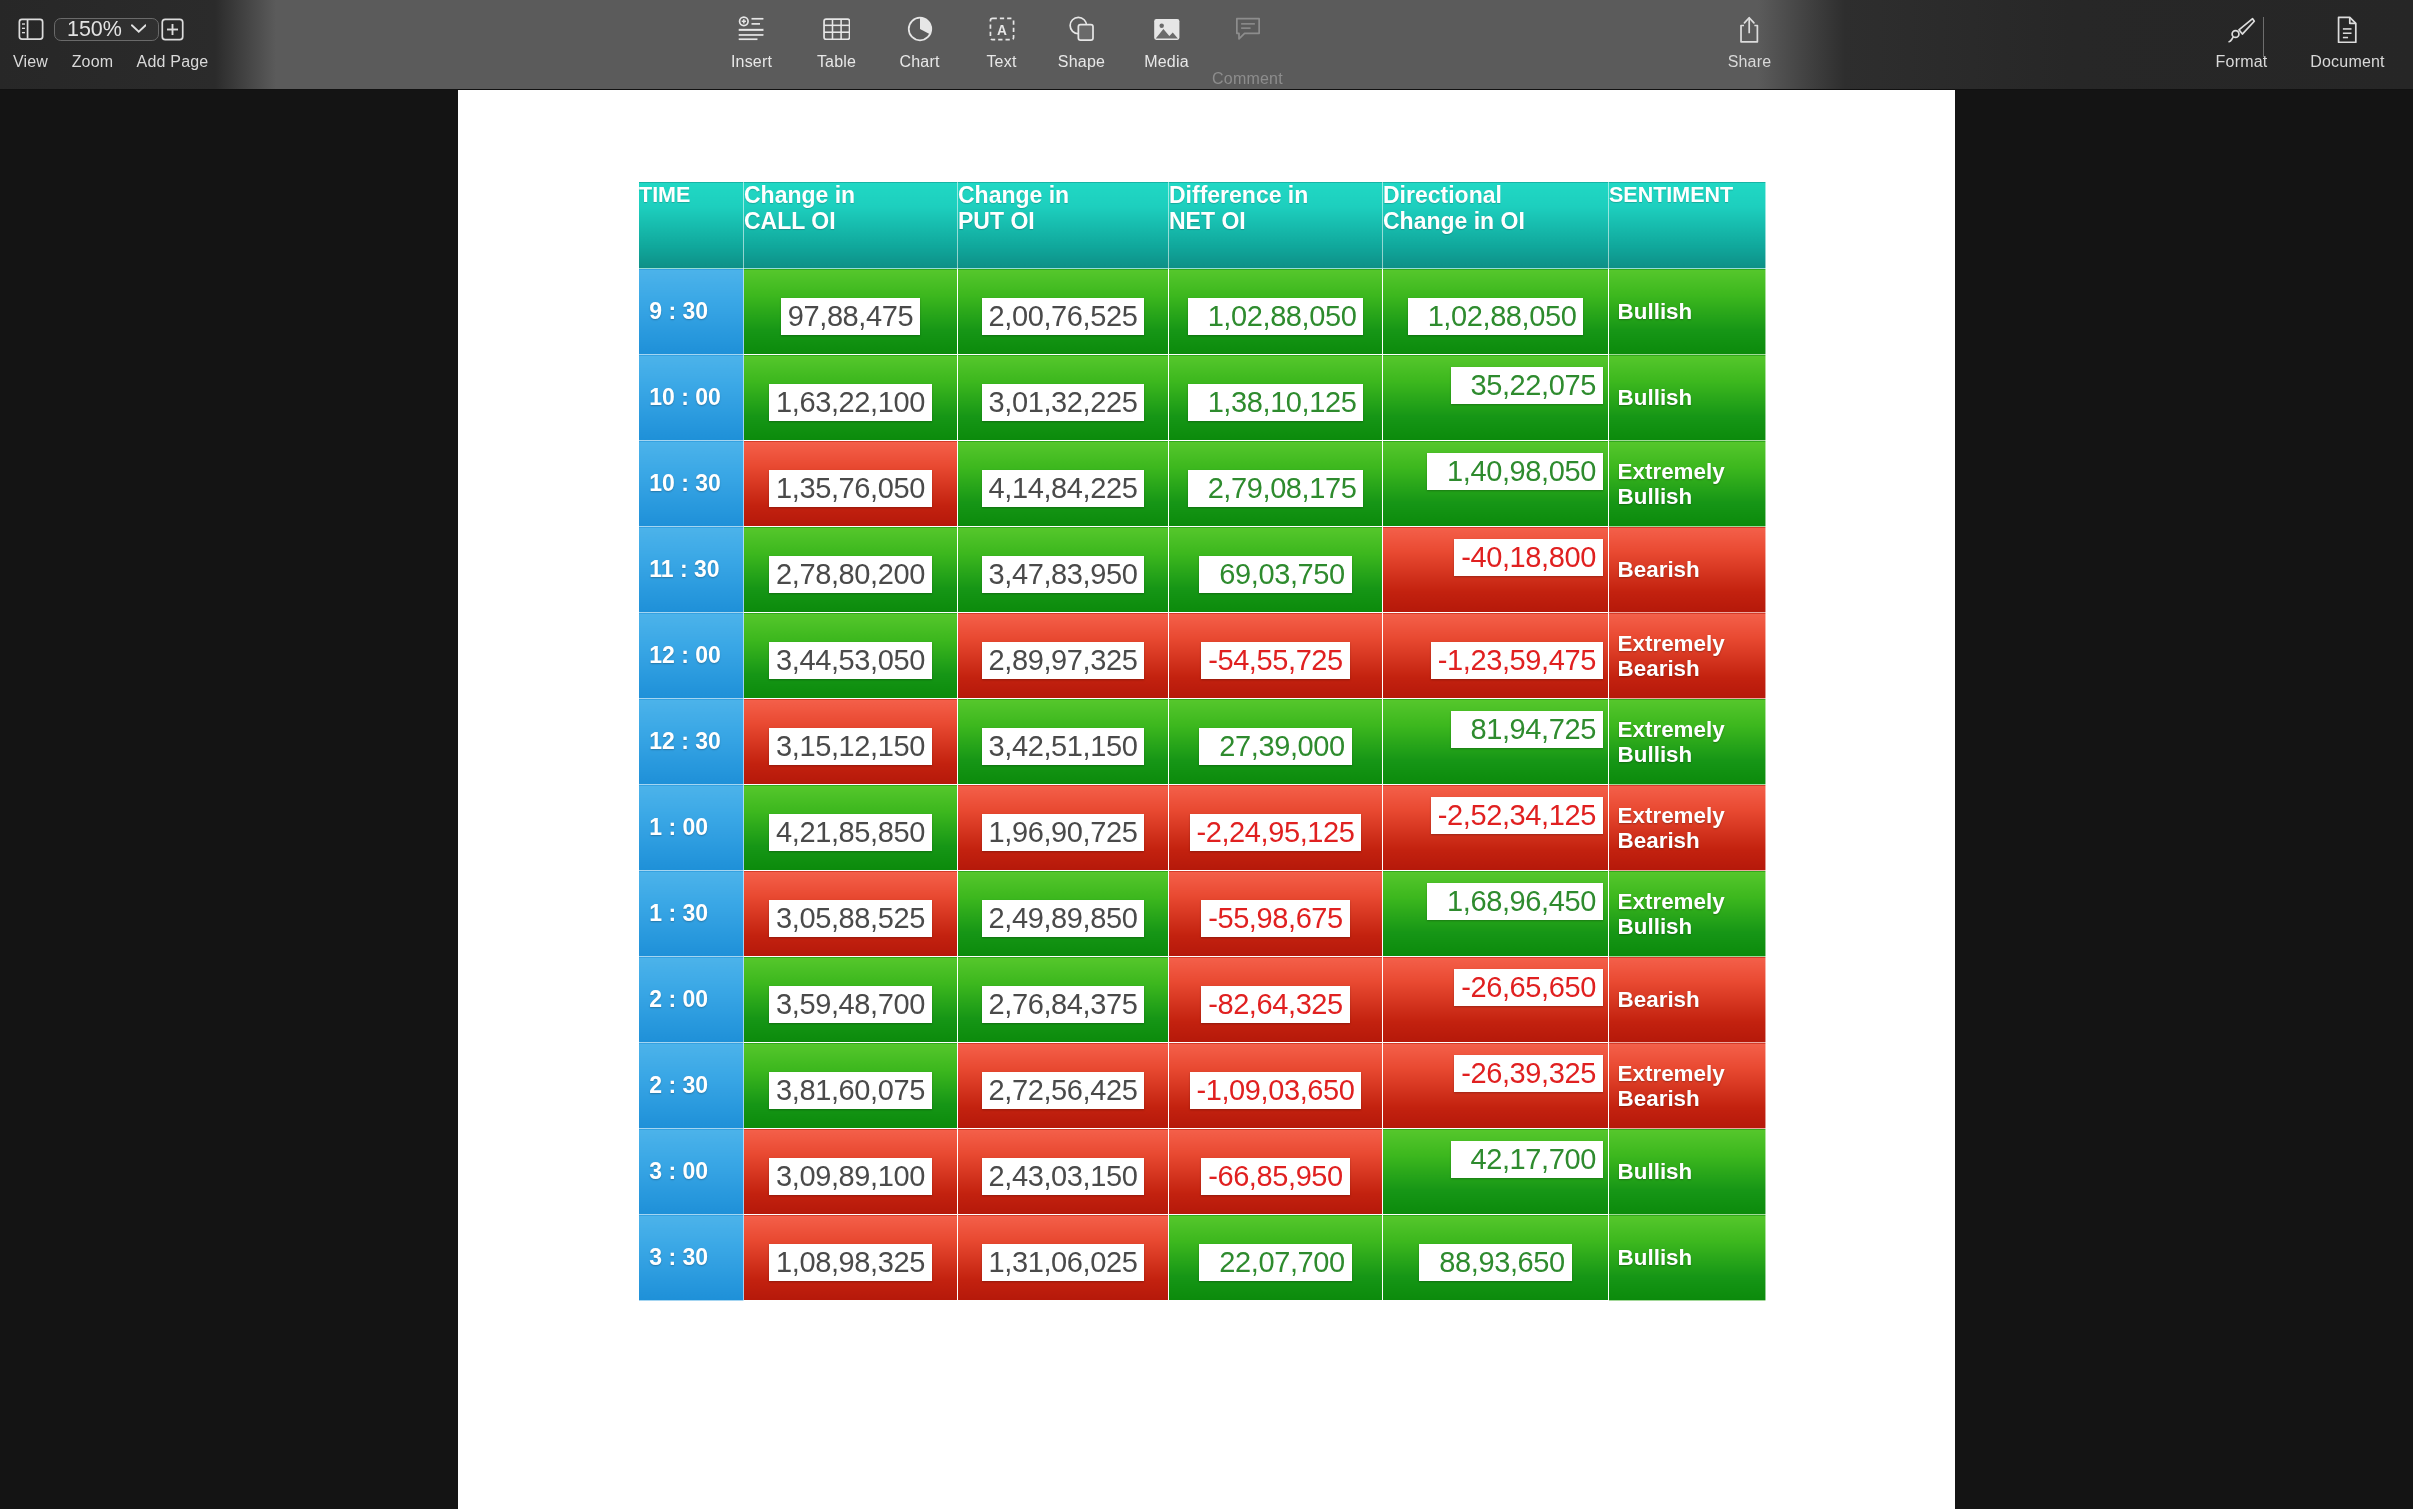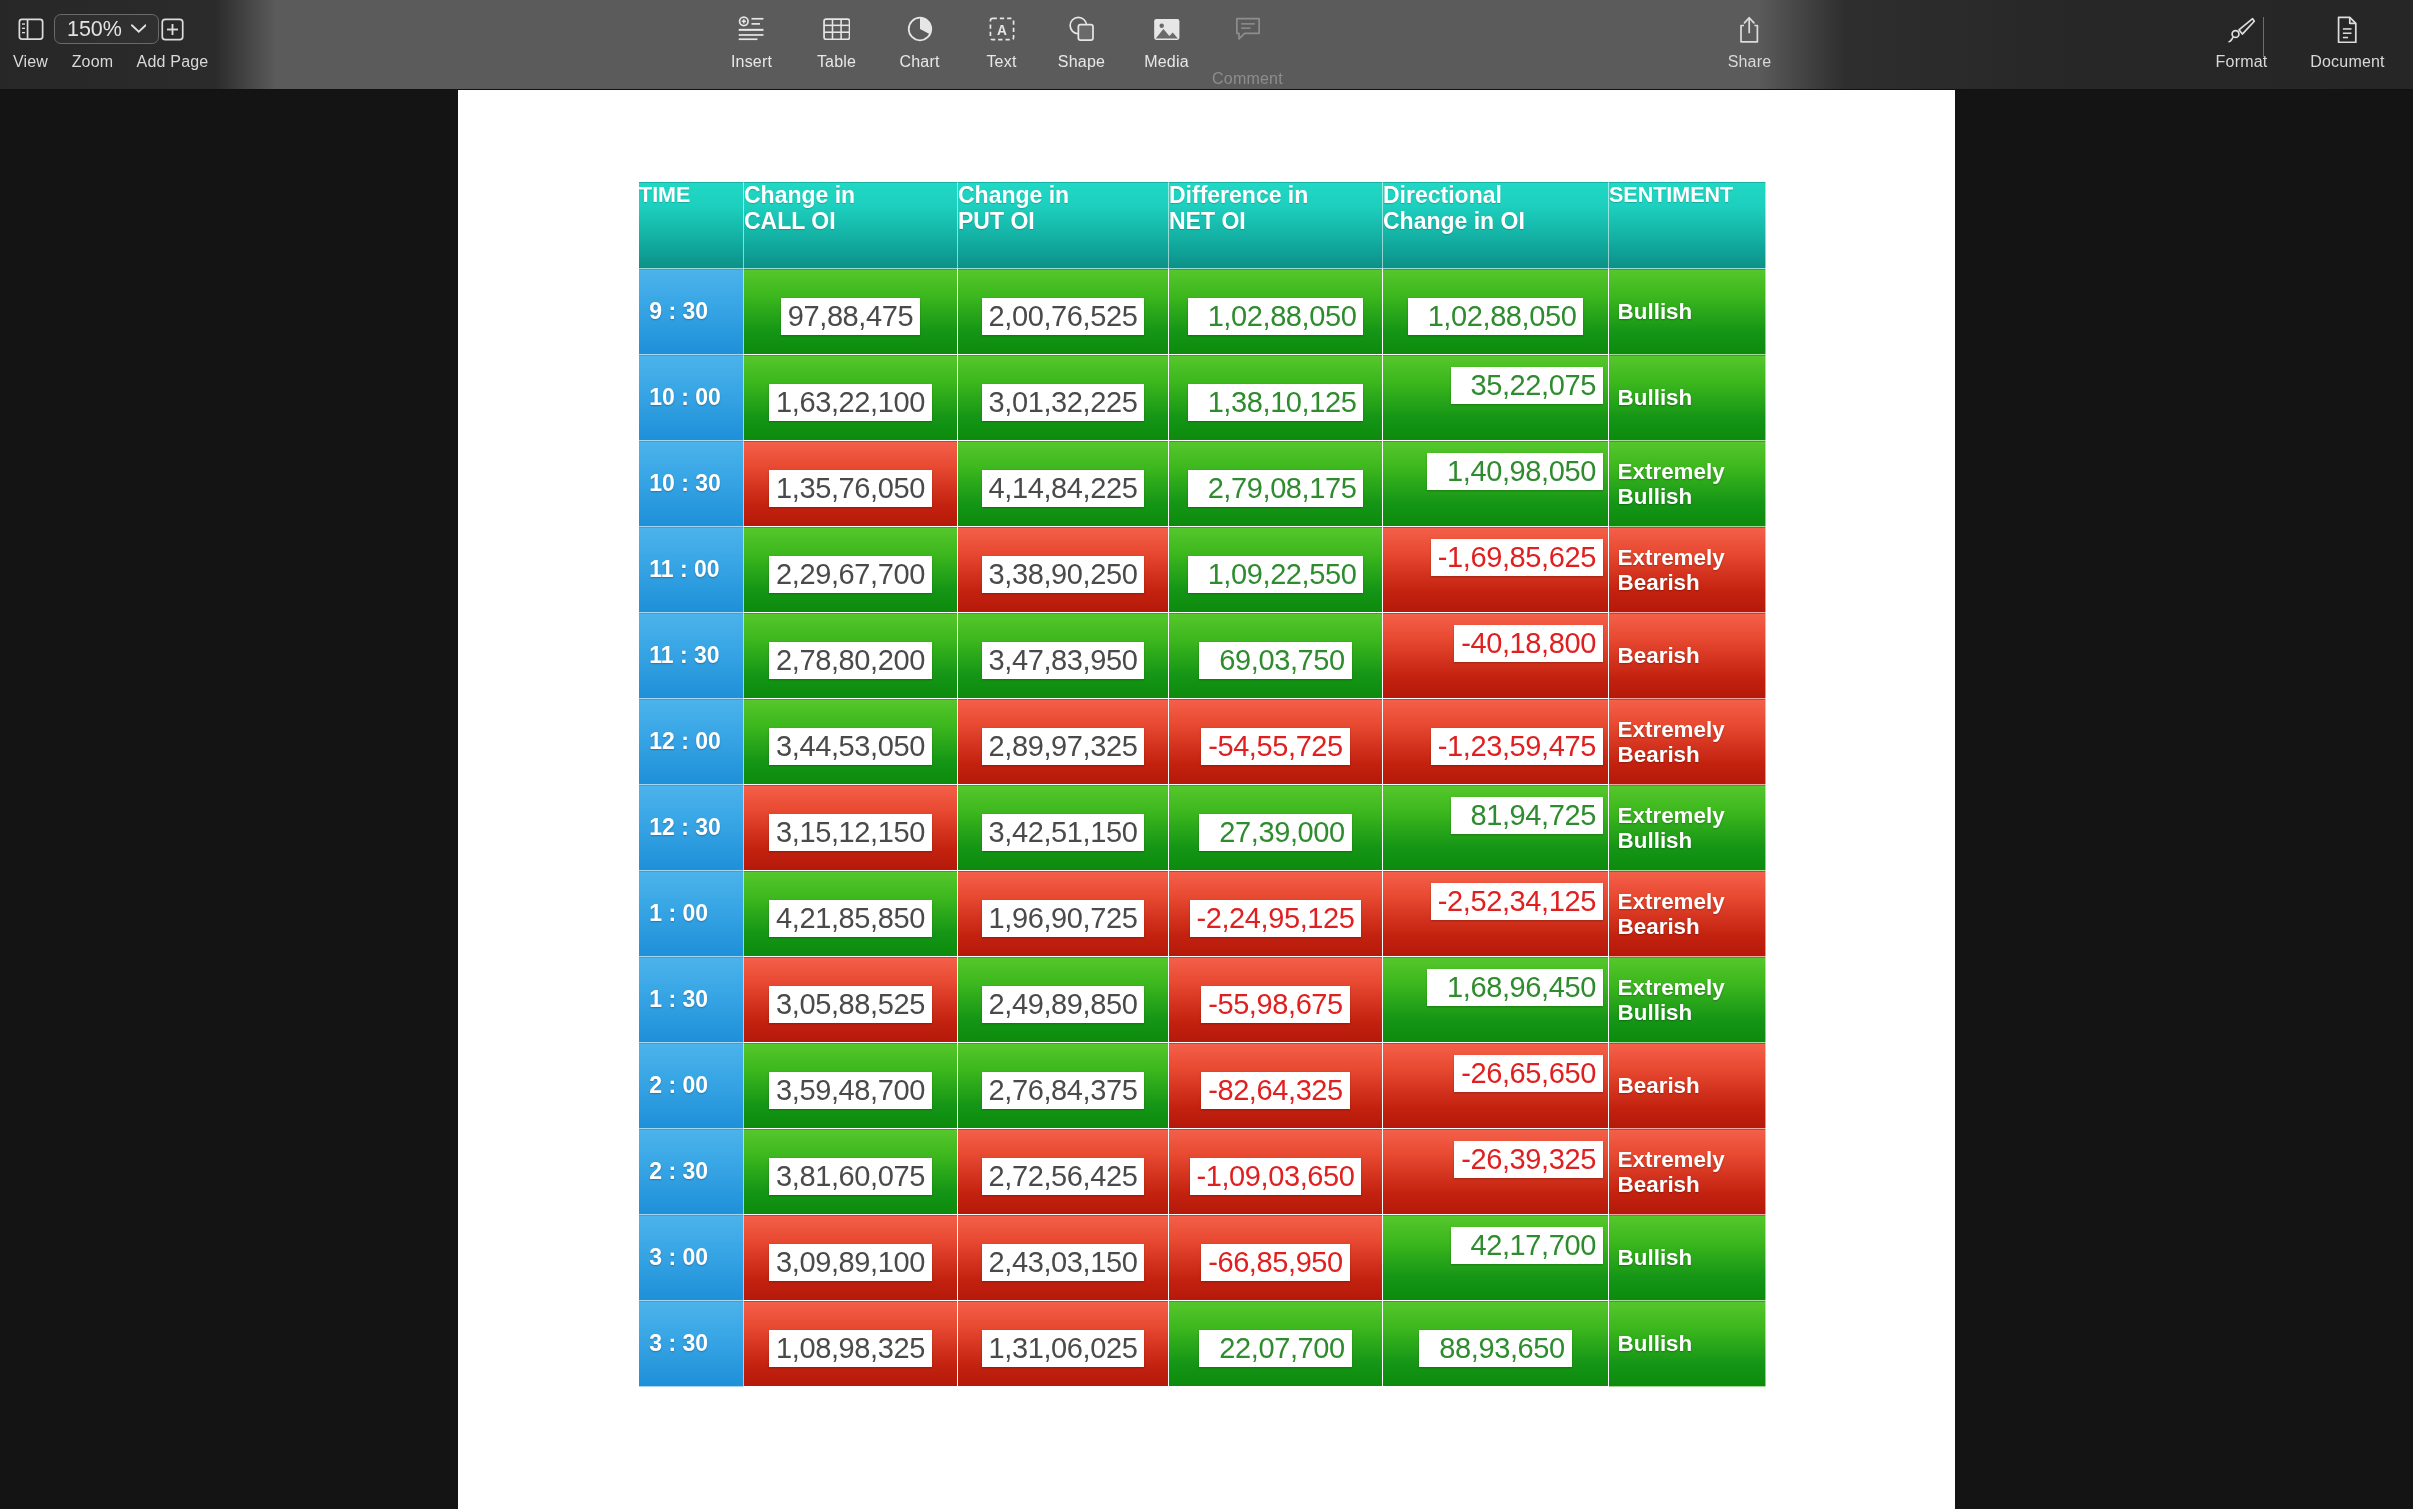--- a/index.html
+++ b/index.html
@@ -24,21 +24,21 @@
     width: 121px; color: #d9d9d9;
   }
   .tb-icon { height: 38px; display: flex; align-items: center; justify-content: center; }
   .tb-label { font-size: 16px; line-height: 24px; margin-top: 1.7px; letter-spacing: 0.2px; }
   .tb-item.dim { color: #8d8d8d; gap: 17px; }
   .tb-item.bright { color: #e8e8e8; }
 
   .zoom-box {
     display: flex; align-items: center; justify-content: center; gap: 8.6px;
     border: 0.9px solid #6a6a6a; border-radius: 6.9px;
-    height: 30px; padding: 0 12px; color: #e3e3e3; font-size: 21.5px;
+    height: 23px; padding: 0 12px; color: #e3e3e3; font-size: 21.5px;
     background: rgba(255,255,255,0.03);
     margin-left: 28px;
   }
   .chev { font-size: 14.7px; line-height: 1; }
 
   .tb-divider {
     position: absolute; top: 17px; height: 40px; width: 0.9px; background: #6d6d6d;
   }
 
   
@@ -342,28 +342,20 @@
           </tr>
           <tr>
             <td class="time">10 : 30</td>
             <td class="val bg-red align-center pos-mid"><span class="chip dark">1,35,76,050</span></td>
             <td class="val bg-green align-center pos-mid"><span class="chip dark">4,14,84,225</span></td>
             <td class="val bg-green align-center pos-mid"><span class="chip green">2,79,08,175</span></td>
             <td class="val bg-green align-right pos-top"><span class="chip green">1,40,98,050</span></td>
             <td class="sent bg-green">Extremely Bullish</td>
           </tr>
           <tr>
-            <td class="time">11 : 00</td>
-            <td class="val bg-green align-center pos-mid"><span class="chip dark">2,29,67,700</span></td>
-            <td class="val bg-red align-center pos-mid"><span class="chip dark">3,38,90,250</span></td>
-            <td class="val bg-green align-center pos-mid"><span class="chip green">1,09,22,550</span></td>
-            <td class="val bg-red align-right pos-top"><span class="chip red">-1,69,85,625</span></td>
-            <td class="sent bg-red">Extremely Bearish</td>
-          </tr>
-          <tr>
             <td class="time">11 : 30</td>
             <td class="val bg-green align-center pos-mid"><span class="chip dark">2,78,80,200</span></td>
             <td class="val bg-green align-center pos-mid"><span class="chip dark">3,47,83,950</span></td>
             <td class="val bg-green align-center pos-mid"><span class="chip green">69,03,750</span></td>
             <td class="val bg-red align-right pos-top"><span class="chip red">-40,18,800</span></td>
             <td class="sent bg-red">Bearish</td>
           </tr>
           <tr>
             <td class="time">12 : 00</td>
             <td class="val bg-green align-center pos-mid"><span class="chip dark">3,44,53,050</span></td>

